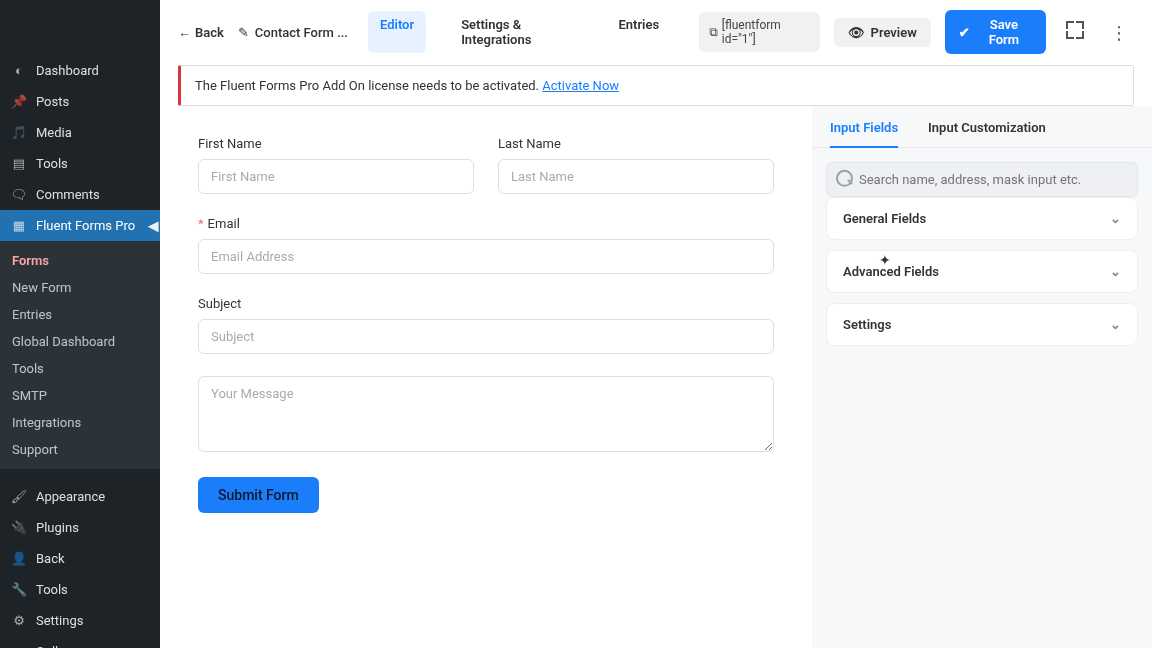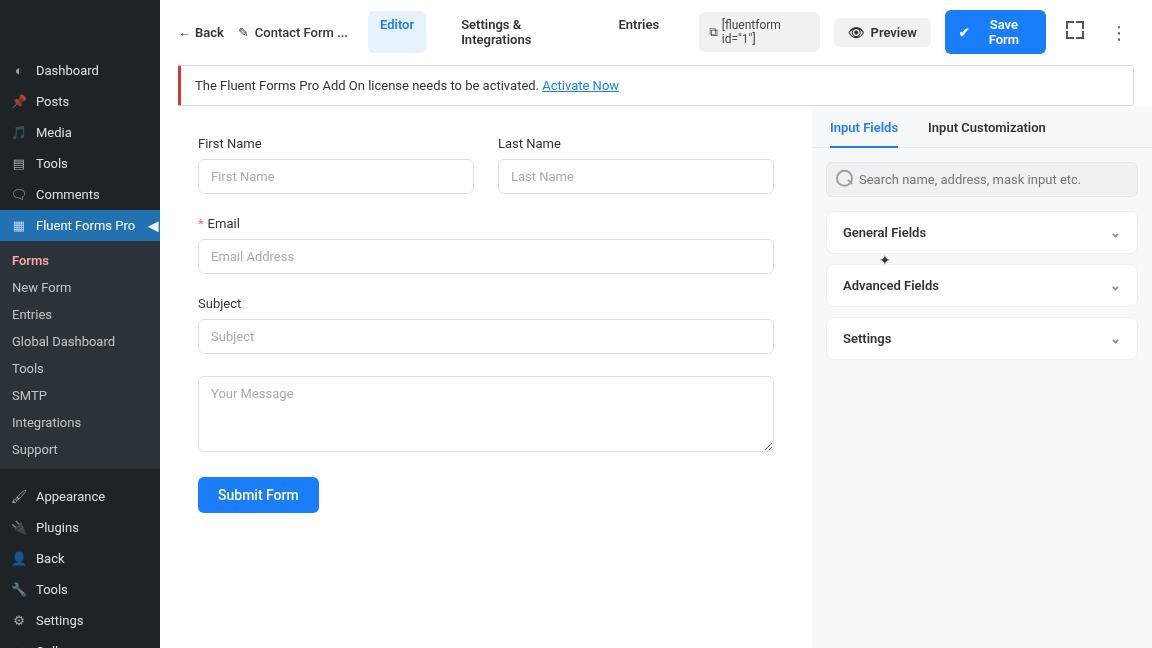--- a/index.html
+++ b/index.html
@@ -32,29 +32,29 @@
 .notice a{color:#1a7efb;text-decoration:underline;cursor:pointer}
 .content{flex:1;display:flex;overflow:hidden}
 .canvas{flex:1;padding:30px 38px;overflow:auto}
 .row{display:flex;gap:24px}
 .field{margin-bottom:22px;flex:1}
 .lbl{font-size:13px;color:#333;margin-bottom:8px;display:block}
 .req{color:#f56c6c;margin-right:4px}
 .inp{width:100%;border:1px solid #dcdfe6;border-radius:6px;padding:9px 12px;font-size:13px;background:#fff;color:#333}
 .inp::placeholder{color:#a8abb2}
 textarea.inp{height:76px;resize:both}
-.submit-btn{background:#1a7efb;color:#fef9c3;border:none;border-radius:6px;padding:10px 20px;font-size:14px;font-weight:500;cursor:pointer}
+.submit-btn{background:#1a7efb;color:#0f172a;border:none;border-radius:6px;padding:10px 20px;font-size:14px;font-weight:500;cursor:pointer}
 .panel{width:340px;background:#f7f8fa;display:flex;flex-direction:column;padding-top:4px}
 .panel-tabs{display:flex;gap:30px;padding:0 18px;border-bottom:1px solid #e7e9ec}
 .panel-tab{padding:10px 0 12px;font-size:13px;font-weight:600;cursor:pointer;color:#333;position:relative}
 .panel-tab.active{color:#1a7efb}
 .panel-tab.active::after{content:"";position:absolute;left:0;right:0;bottom:-1px;height:2px;background:#1a7efb}
 .panel-body{padding:14px}
 .search{width:100%;border:1px solid #e3e6ea;background:#eef0f3;border-radius:6px;padding:9px 12px 9px 32px;font-size:13px;color:#333}
-.search-wrap{position:relative;margin-bottom:14px}
+.search-wrap{position:relative;}
 .search-wrap::before{content:"";position:absolute;left:10px;top:50%;width:13px;height:13px;border:2px solid #9aa0a8;border-radius:50%;transform:translateY(-60%)}
 .search-wrap::after{content:"";position:absolute;left:21px;top:55%;width:6px;height:2px;background:#9aa0a8;transform:rotate(45deg)}
 .accordion{background:#fff;border:1px solid #eceff3;border-radius:8px;padding:13px 16px;margin-bottom:10px;display:flex;align-items:flex-end;justify-content:space-between;cursor:pointer;font-weight:600;font-size:13px;color:#333}
 .chev{color:#888}
 .fullscreen-icon{display:inline-block;width:18px;height:18px;position:relative}
 .fullscreen-icon::before,.fullscreen-icon::after{content:"";position:absolute;width:6px;height:6px;border:2px solid #555}
 .fullscreen-icon::before{top:0;left:0;border-right:none;border-bottom:none}
 .fullscreen-icon::after{bottom:0;right:0;border-left:none;border-top:none}
 .fullscreen-icon span::before,.fullscreen-icon span::after{content:"";position:absolute;width:6px;height:6px;border:2px solid #555}
 .fullscreen-icon span::before{top:0;right:0;border-left:none;border-bottom:none}

